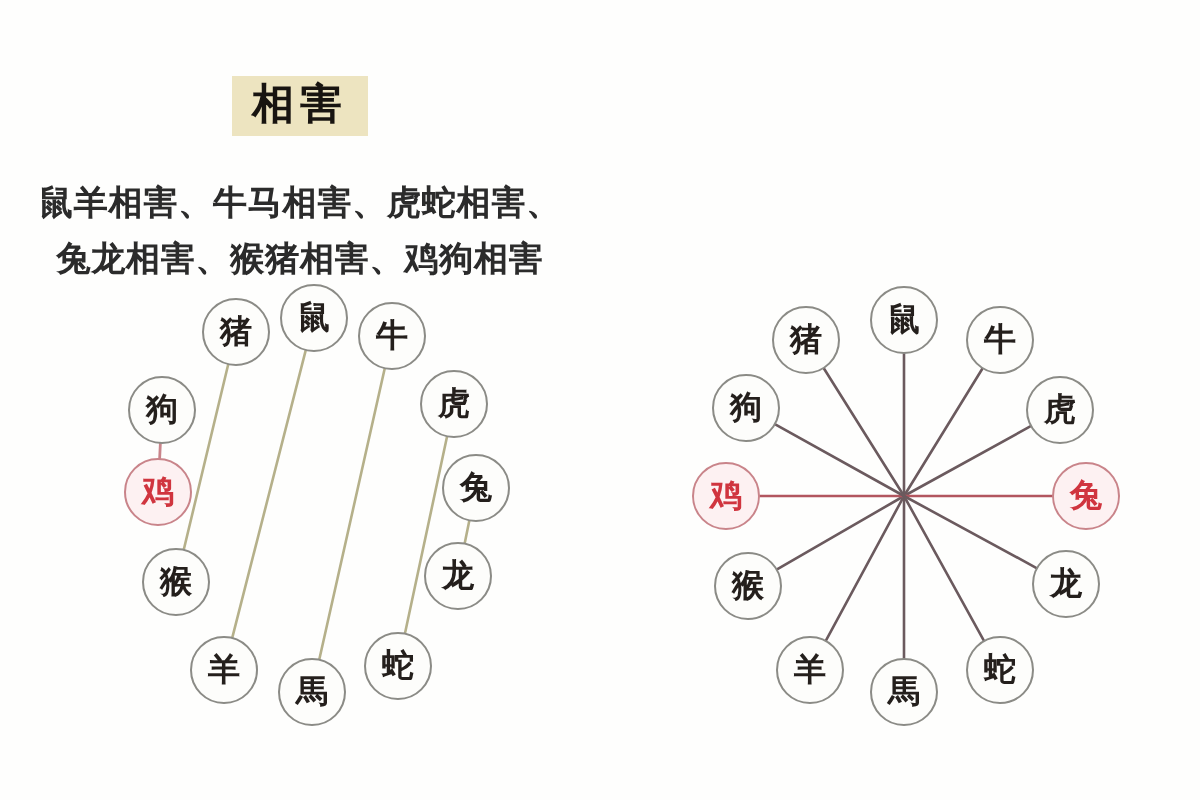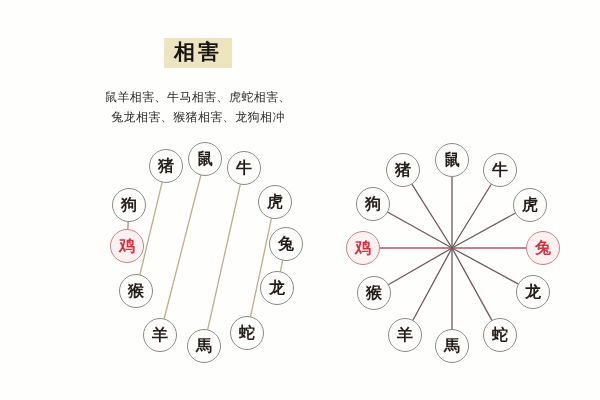--- a/index.html
+++ b/index.html
@@ -6,42 +6,42 @@
   body{
     width:600px;height:400px;
     background:#ffffff;
     font-family:"Liberation Sans","DejaVu Sans",sans-serif;
     overflow:hidden;
     position:relative;
   }
   .page{position:relative;width:600px;height:400px;background:#fefefd;}
 
   .panel{position:absolute;top:0;width:300px;height:400px;}
-  .panel.left{left:0;margin-left:48px;}
+  .panel.left{left:0;}
   .panel.right{left:300px;}
 
   .title-wrap{position:absolute;top:38px;left:0;width:300px;text-align:center;}
   .title{
     display:inline-block;
     background:#ede4c0;
     color:#181410;
     font-size:21px;
     font-weight:bold;
     letter-spacing:3px;
     padding:3px 10px 4px 10px;
     line-height:1.1;
     font-family:"DejaVu Sans","Liberation Sans",sans-serif;
   }
 
   .subtitle{
     position:absolute;top:88px;left:0;width:300px;
     text-align:center;
     color:#2b2b2b;
-    font-size:12px;
-    font-weight:normal;
+    font-size:17px;
+    font-weight:bold;
     line-height:1.65;
     letter-spacing:0.4px;
     font-family:"DejaVu Sans","Liberation Sans",sans-serif;
   }
   .subtitle div{white-space:nowrap;}
 
   .diagram{position:absolute;top:0;left:0;width:300px;height:400px;}
   .diagram svg{position:absolute;top:0;left:0;width:300px;height:400px;}
 
   .node{
@@ -69,21 +69,21 @@
 <body>
 
 <div class="page">
 
   <div class="panel left">
     <div class="title-wrap">
       <span class="title">相害</span>
     </div>
     <div class="subtitle">
       <div>鼠羊相害、牛马相害、虎蛇相害、</div>
-      <div>兔龙相害、猴猪相害、龙狗相冲</div>
+      <div>兔龙相害、猴猪相害、鸡狗相害</div>
     </div>
     <div class="diagram" id="diagram-left">
       <svg id="svg-left">
           <line x1="114.03265980791949" y1="182.5305841336688" x2="91.96734019208051" y2="274.4694158663312" stroke="#b5b08a" stroke-width="1.3" stroke-linecap="round"></line>
           <line x1="152.78887740279615" y1="175.47016838017507" x2="116.21112259720385" y2="318.5298316198249" stroke="#b5b08a" stroke-width="1.3" stroke-linecap="round"></line>
           <line x1="192.27272740596214" y1="184.5863630434684" x2="159.72727259403786" y2="329.4136369565316" stroke="#b5b08a" stroke-width="1.3" stroke-linecap="round"></line>
           <line x1="223.4466726278368" y1="218.62449591976358" x2="202.5533273721632" y2="316.3755040802364" stroke="#b5b08a" stroke-width="1.3" stroke-linecap="round"></line>
           <line x1="234.593263985472" y1="260.6551538488036" x2="232.406736014528" y2="271.3448461511964" stroke="#b5b08a" stroke-width="1.3" stroke-linecap="round"></line>
           <line x1="80.17171658687204" y1="221.97980996912324" x2="79.82828341312796" y2="229.02019003087676" stroke="#c9848a" stroke-width="1.4" stroke-linecap="round"></line>
         </svg>

